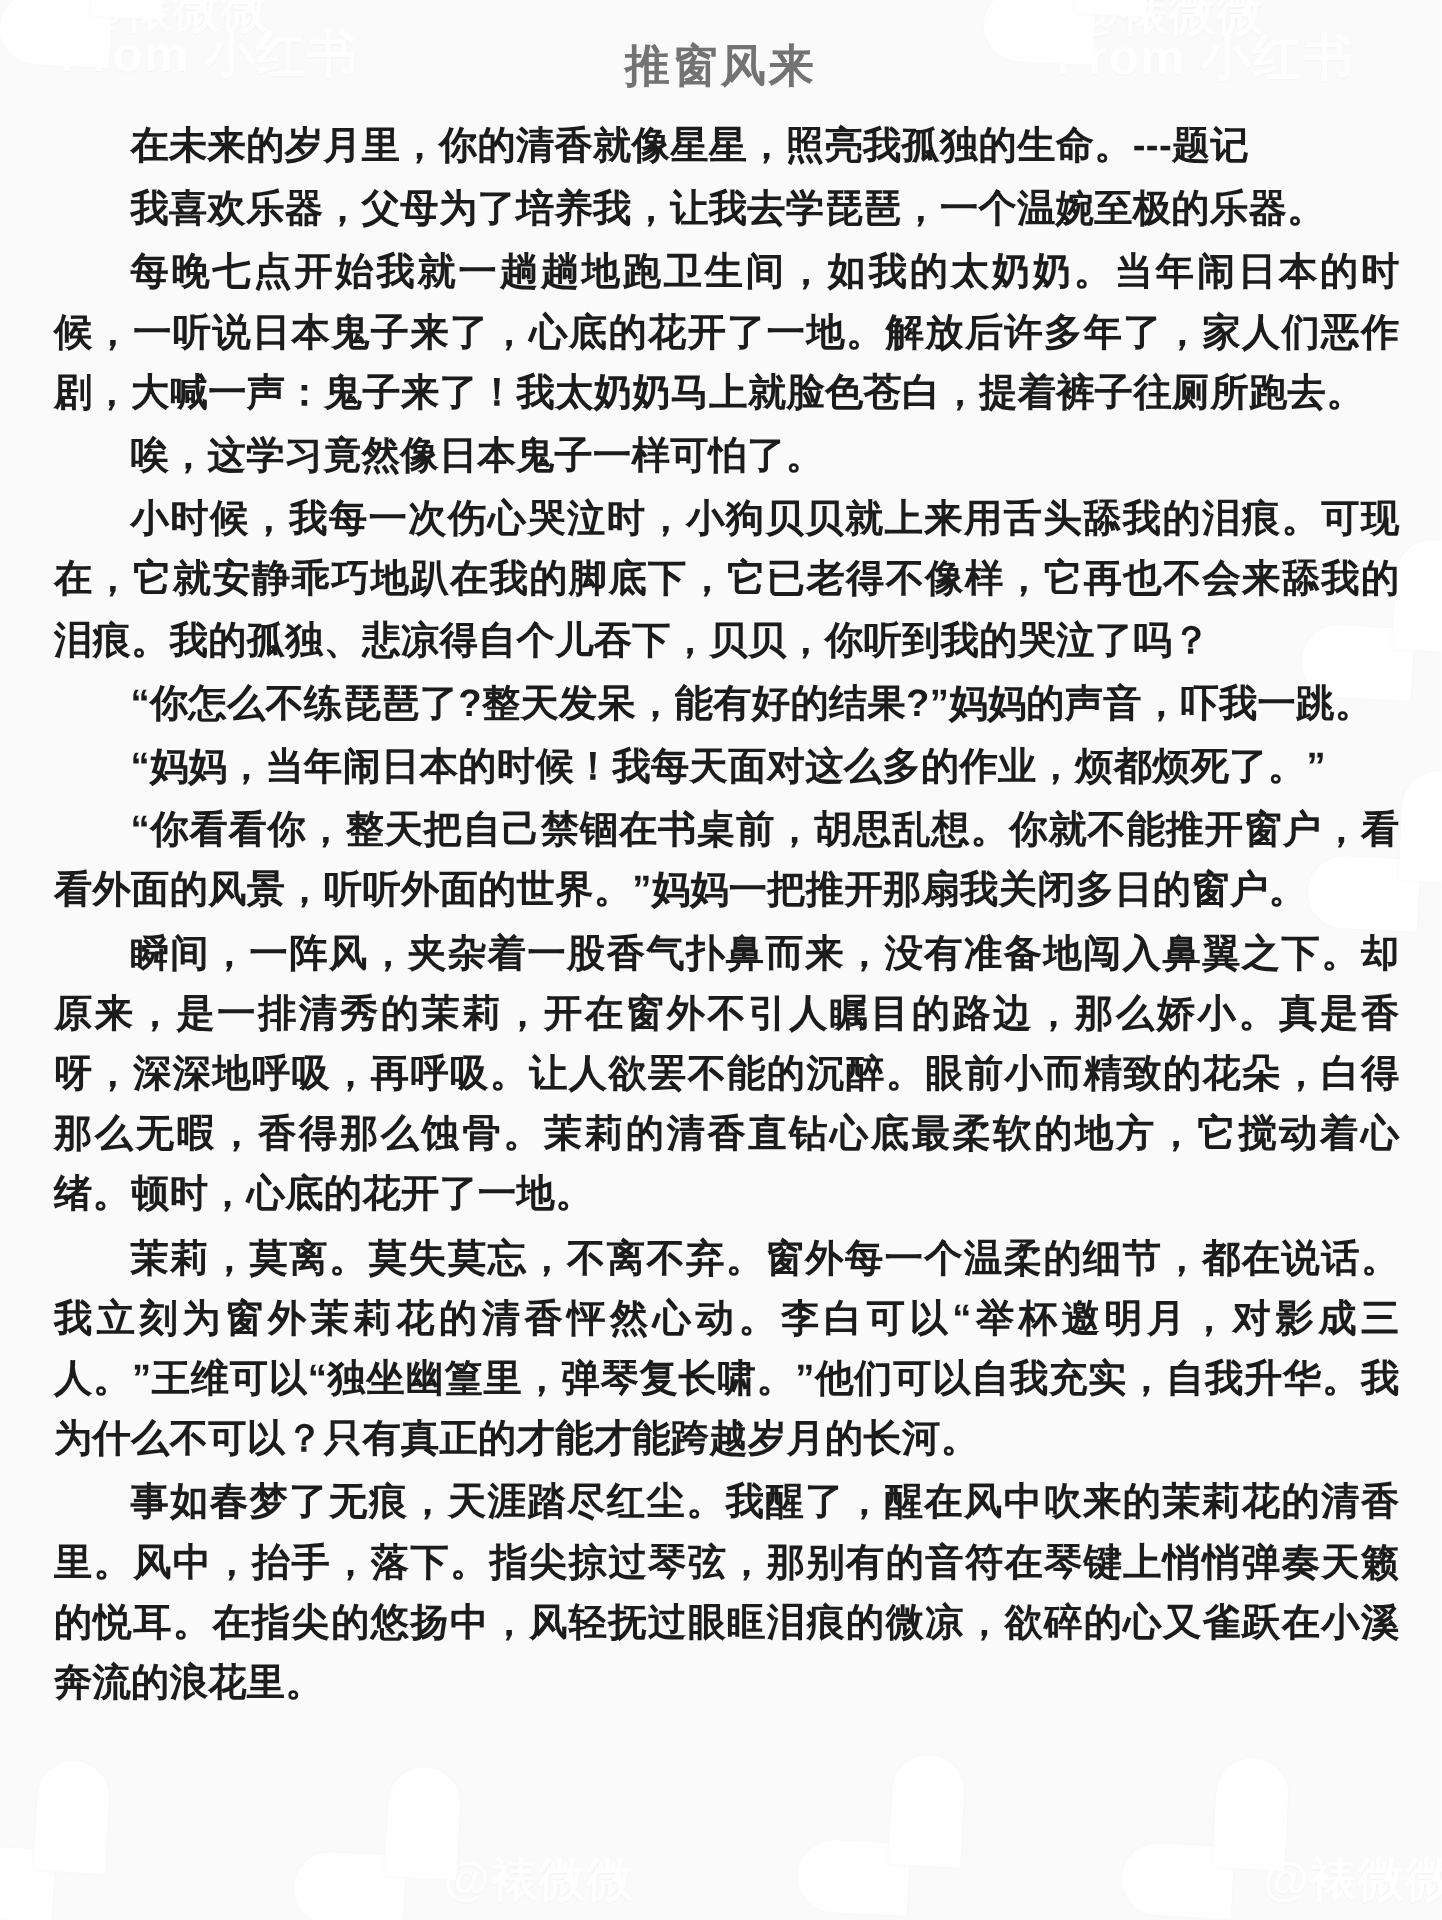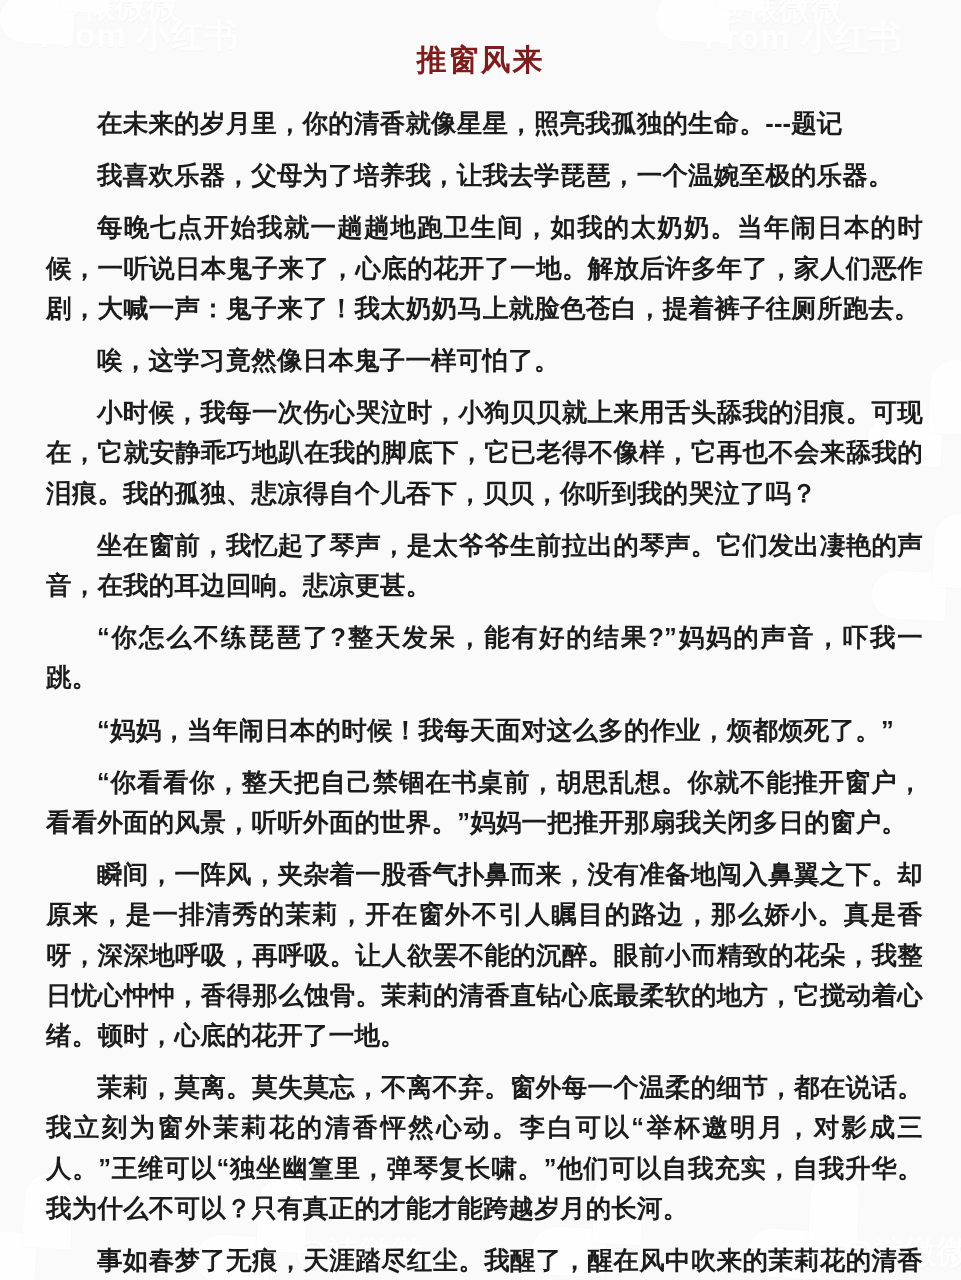--- a/index.html
+++ b/index.html
@@ -74,39 +74,39 @@
   
   .content {
     position: relative;
     z-index: 2;
   }
 
   .doc-title {
     text-align: center;
     font-size: 30px;
     font-weight: 700;
-    color: #7f1d1d;
-    padding-top: 40px;
+    color: #737373;
+    padding-top: 24px;
     padding-bottom: 10px;
     letter-spacing: 2px;
     font-family: "Liberation Sans", "DejaVu Sans", sans-serif;
   }
 
   .body-text {
     padding: 0 26px 0 34px;
   }
 
   .para {
     font-size: 25.5px;
     line-height: 40.2px;
     color: #1c1c1c;
     text-align: justify;
     text-align-last: left;
     text-indent: 2em;
-    margin: 12px;
+    margin: 2px;
     letter-spacing: 0.2px;
     font-weight: 600;
     font-family: "Liberation Sans", "DejaVu Sans", sans-serif;
     -webkit-font-smoothing: none;
   }
 </style>
 </head>
 <body>
 
 <div id="page">
@@ -133,24 +133,23 @@
 
   <div class="content">
     <div class="doc-title">推窗风来</div>
 
     <div class="body-text">
       <p class="para">在未来的岁月里，你的清香就像星星，照亮我孤独的生命。---题记</p>
       <p class="para">我喜欢乐器，父母为了培养我，让我去学琵琶，一个温婉至极的乐器。</p>
       <p class="para">每晚七点开始我就一趟趟地跑卫生间，如我的太奶奶。当年闹日本的时候，一听说日本鬼子来了，心底的花开了一地。解放后许多年了，家人们恶作剧，大喊一声：鬼子来了！我太奶奶马上就脸色苍白，提着裤子往厕所跑去。</p>
       <p class="para">唉，这学习竟然像日本鬼子一样可怕了。</p>
       <p class="para">小时候，我每一次伤心哭泣时，小狗贝贝就上来用舌头舔我的泪痕。可现在，它就安静乖巧地趴在我的脚底下，它已老得不像样，它再也不会来舔我的泪痕。我的孤独、悲凉得自个儿吞下，贝贝，你听到我的哭泣了吗？</p>
-      <p class="para">坐在窗前，我忆起了琴声，是太爷爷生前拉出的琴声。它们发出凄艳的声音，在我的耳边回响。悲凉更甚。</p>
       <p class="para">“你怎么不练琵琶了?整天发呆，能有好的结果?”妈妈的声音，吓我一跳。</p>
       <p class="para">“妈妈，当年闹日本的时候！我每天面对这么多的作业，烦都烦死了。”</p>
       <p class="para">“你看看你，整天把自己禁锢在书桌前，胡思乱想。你就不能推开窗户，看看外面的风景，听听外面的世界。”妈妈一把推开那扇我关闭多日的窗户。</p>
-      <p class="para">瞬间，一阵风，夹杂着一股香气扑鼻而来，没有准备地闯入鼻翼之下。却原来，是一排清秀的茉莉，开在窗外不引人瞩目的路边，那么娇小。真是香呀，深深地呼吸，再呼吸。让人欲罢不能的沉醉。眼前小而精致的花朵，我整日忧心忡忡，香得那么蚀骨。茉莉的清香直钻心底最柔软的地方，它搅动着心绪。顿时，心底的花开了一地。</p>
+      <p class="para">瞬间，一阵风，夹杂着一股香气扑鼻而来，没有准备地闯入鼻翼之下。却原来，是一排清秀的茉莉，开在窗外不引人瞩目的路边，那么娇小。真是香呀，深深地呼吸，再呼吸。让人欲罢不能的沉醉。眼前小而精致的花朵，白得那么无暇，香得那么蚀骨。茉莉的清香直钻心底最柔软的地方，它搅动着心绪。顿时，心底的花开了一地。</p>
       <p class="para">茉莉，莫离。莫失莫忘，不离不弃。窗外每一个温柔的细节，都在说话。我立刻为窗外茉莉花的清香怦然心动。李白可以“举杯邀明月，对影成三人。”王维可以“独坐幽篁里，弹琴复长啸。”他们可以自我充实，自我升华。我为什么不可以？只有真正的才能才能跨越岁月的长河。</p>
       <p class="para">事如春梦了无痕，天涯踏尽红尘。我醒了，醒在风中吹来的茉莉花的清香里。风中，抬手，落下。指尖掠过琴弦，那别有的音符在琴键上悄悄弹奏天籁的悦耳。在指尖的悠扬中，风轻抚过眼眶泪痕的微凉，欲碎的心又雀跃在小溪奔流的浪花里。</p>
 
     </div>
   </div>
 
 </div>
 
 </body></html>

